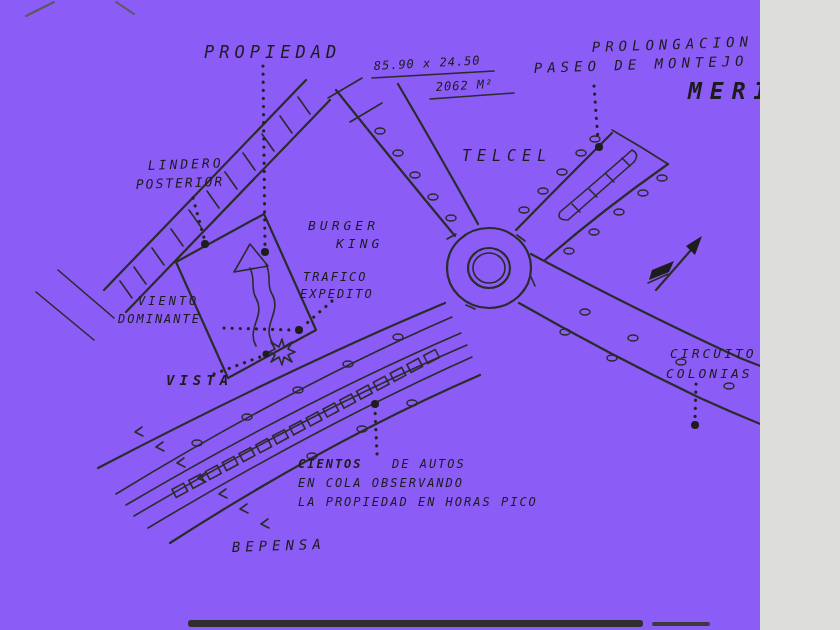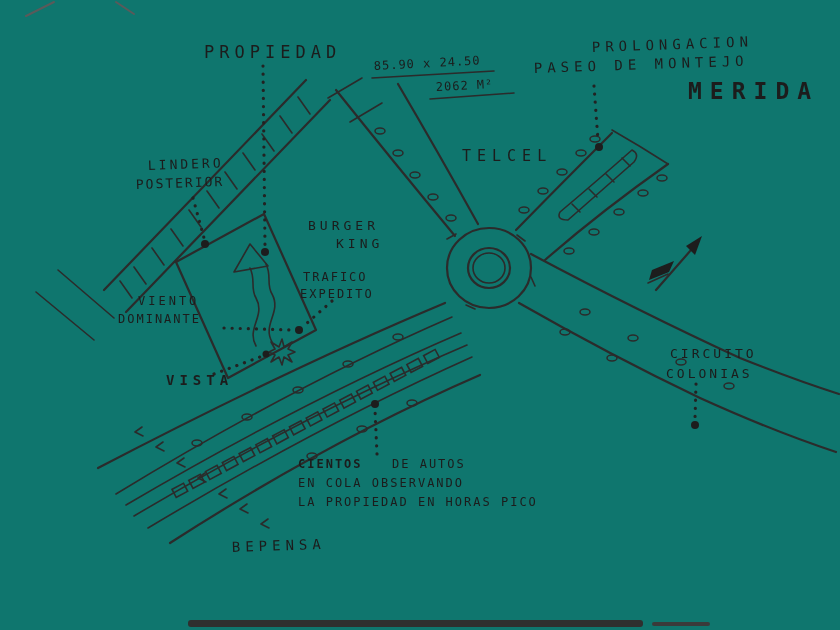--- a/index.html
+++ b/index.html
@@ -1,20 +1,21 @@
 <!DOCTYPE html>
 <html><head>
 <meta charset="utf-8">
 <style>
   html,body { margin:0; padding:0; background:#dcdcda; }
   .stage {
-    width:840px; height:630px;
-    background:#0f766e;
+    width:760px; height:630px;
+    background:#8b5cf6;
     position:relative; overflow:hidden;
     font-family:"DejaVu Sans Mono","Liberation Mono",monospace;
+    font-style:italic;
   }
   svg { display:block; }
   .ink   { stroke:#2b2b2b; stroke-width:2.2; fill:none; stroke-linecap:round; stroke-linejoin:round; }
   .thin  { stroke-width:1.6; }
   .dots  { stroke:#222222; stroke-width:3.2; fill:none; stroke-linecap:round; stroke-dasharray:0.1 8; }
   .dot   { fill:#1d1d1d; stroke:none; }
   .solid { fill:#1d1d1d; stroke:none; }
   .edge  { stroke:#5a5a5a; stroke-width:2; fill:none; stroke-linecap:round; }
   text   { fill:#1c1c1c; font-family:"DejaVu Sans Mono","Liberation Mono",monospace; }
   .bold  { font-weight:bold; }

